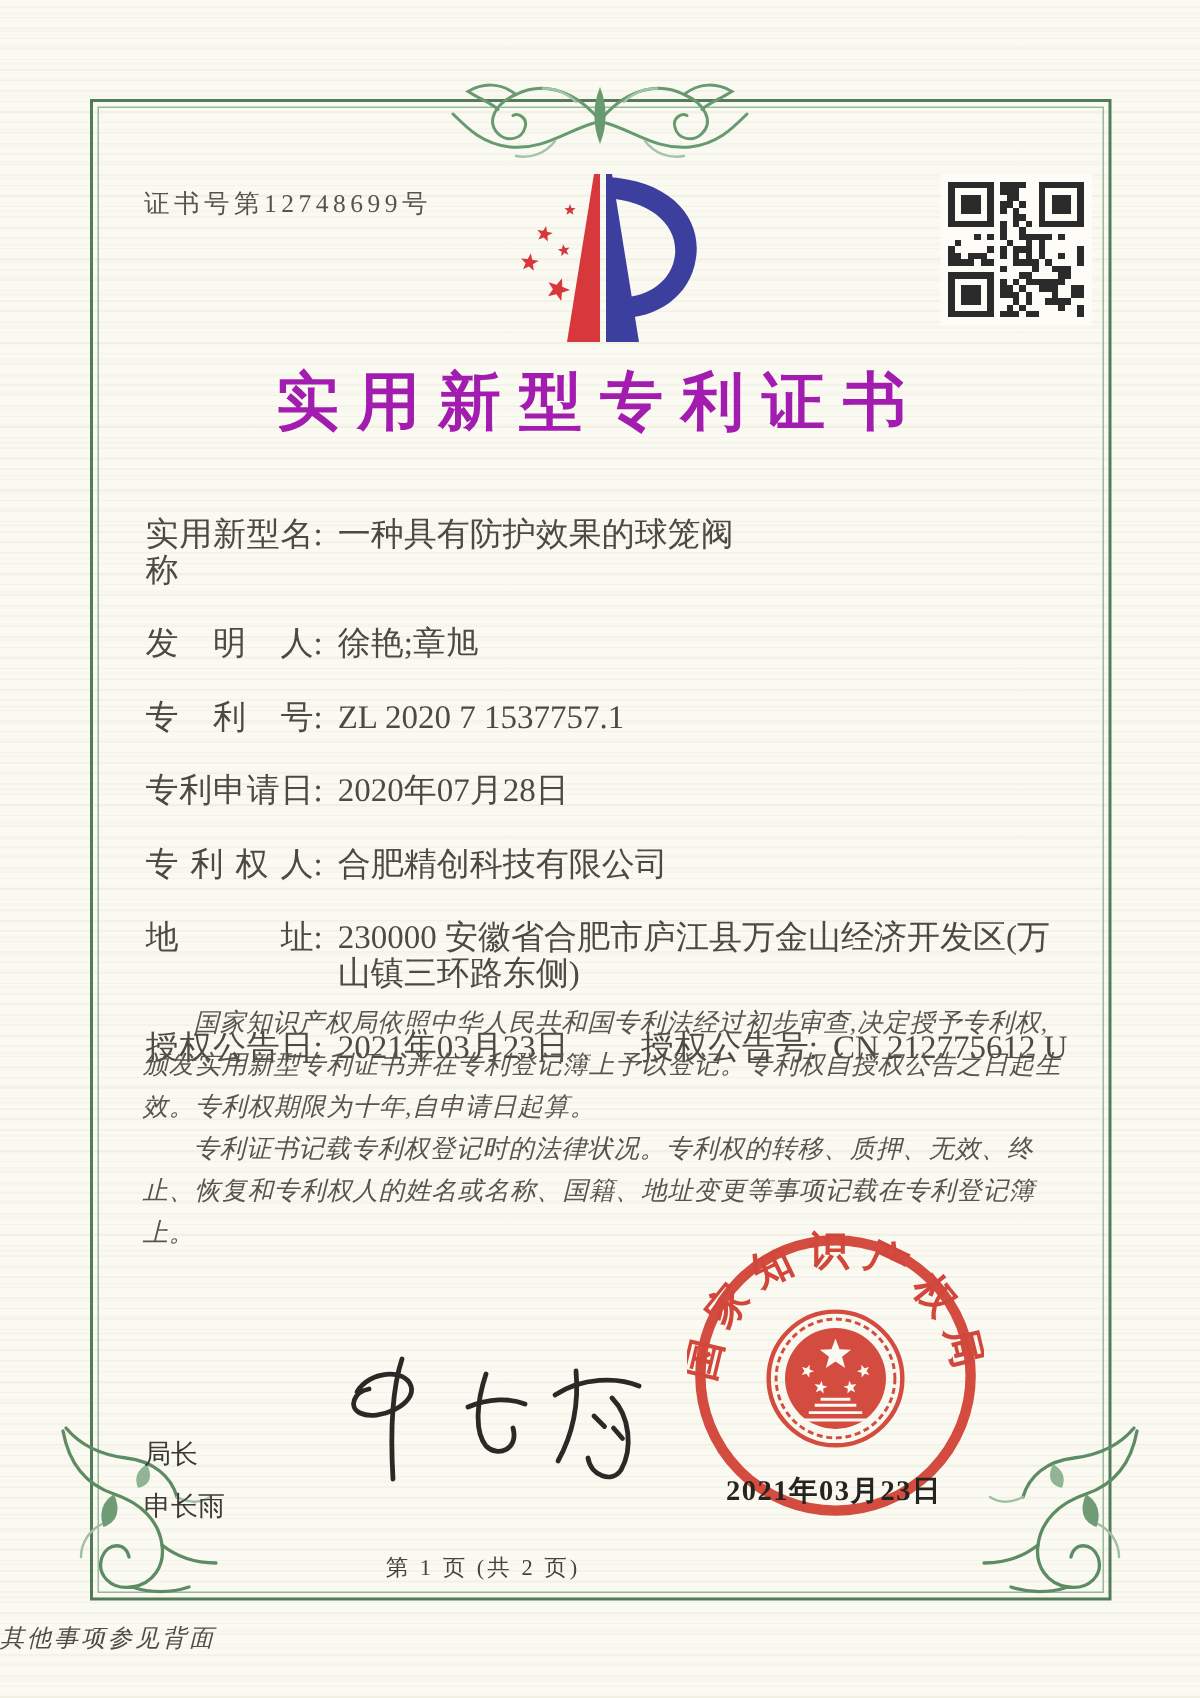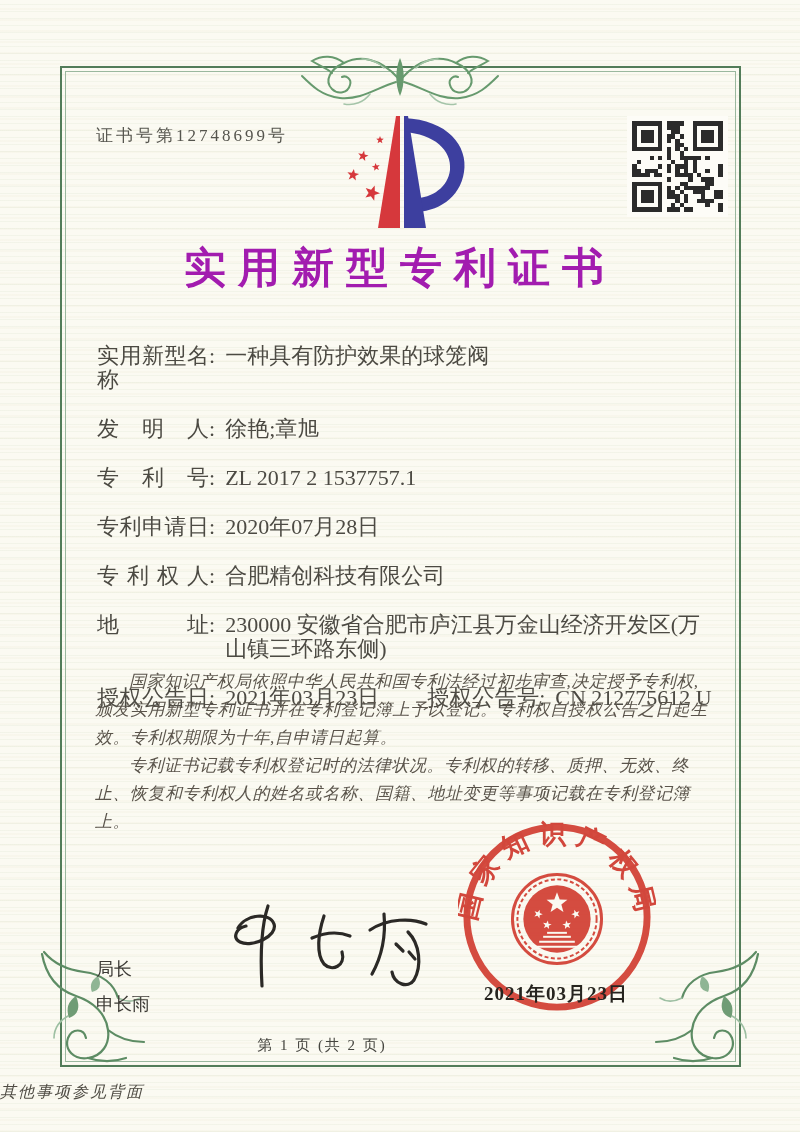--- a/index.html
+++ b/index.html
@@ -130,21 +130,21 @@
     <span class="fvalue">一种具有防护效果的球笼阀</span>
   </div>
   <div class="frow">
     <span class="flabel">发明人</span>
       <span class="colon">:</span>
     <span class="fvalue">徐艳;章旭</span>
   </div>
   <div class="frow">
     <span class="flabel">专利号</span>
       <span class="colon">:</span>
-    <span class="fvalue">ZL 2017 2 1537757.1</span>
+    <span class="fvalue">ZL 2020 7 1537757.1</span>
   </div>
   <div class="frow">
     <span class="flabel">专利申请日</span>
       <span class="colon">:</span>
     <span class="fvalue">2020年07月28日</span>
   </div>
   <div class="frow">
     <span class="flabel">专利权人</span>
       <span class="colon">:</span>
     <span class="fvalue">合肥精创科技有限公司</span>

